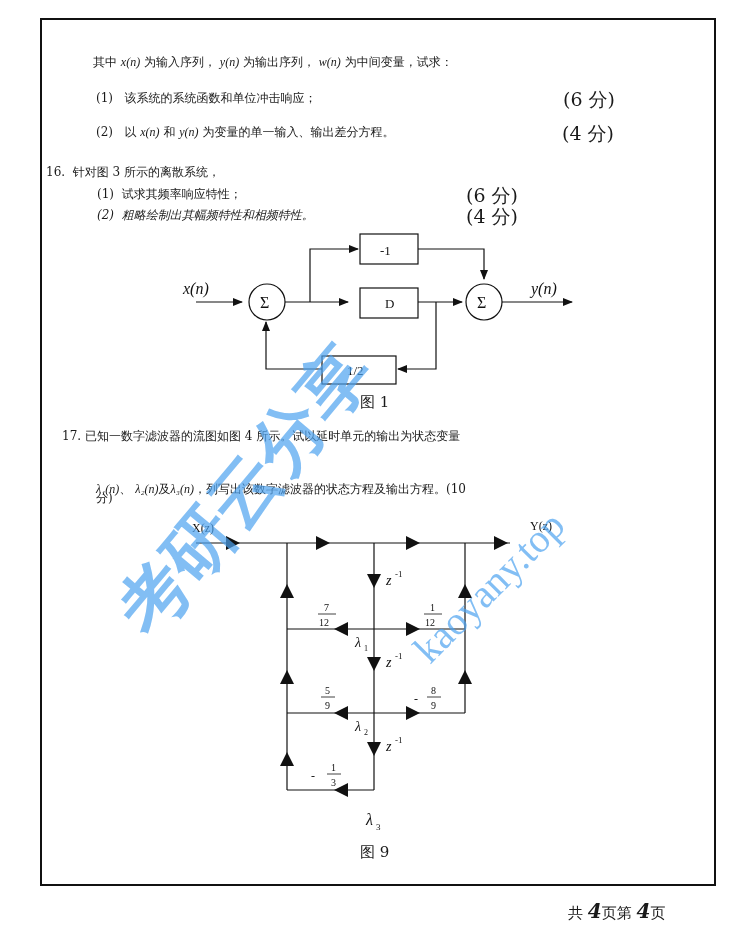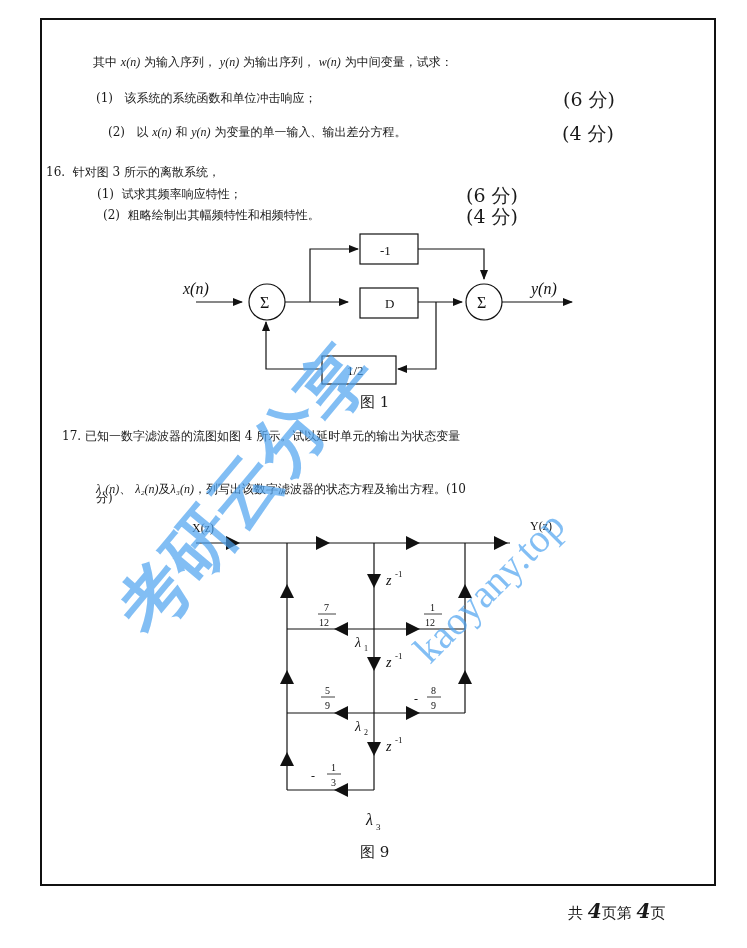--- a/index.html
+++ b/index.html
@@ -30,40 +30,40 @@
   <span class="it">w(n)</span>
   <span>为中间变量，试求：</span>
 </div>
 
 <div class="line" style="left:96px; top:88px;">
   <span>(1)</span>&nbsp;&nbsp;
   <span>该系统的系统函数和单位冲击响应；</span>
 </div>
 <div class="pts" style="left:563px; top:87px;">(6 分)</div>
 
-<div class="line" style="left:96px; top:122px;margin-left:12px;">
+<div class="line" style="left:96px; top:122px;">
   <span>(2)</span>&nbsp;&nbsp;
   <span>以</span>
   <span class="it">x(n)</span>
   <span>和</span>
   <span class="it">y(n)</span>
   <span>为变量的单一输入、输出差分方程。</span>
 </div>
 <div class="pts" style="left:562px; top:121px;">(4 分)</div>
 
 <div class="line" style="left:46px; top:162px;text-align:center;">
   <span>16.</span>&nbsp;
   <span>针对图 3 所示的离散系统，</span>
 </div>
 <div class="line" style="left:97px; top:184px;text-align:right;">
   <span>(1)</span>&nbsp;
   <span>试求其频率响应特性；</span>
 </div>
 <div class="pts" style="left:466px; top:183px;">(6 分)</div>
-<div class="line" style="left:103px; top:205px;">
+<div class="line" style="left:97px; top:205px;font-style:italic;">
   <span>(2)</span>&nbsp;
   <span>粗略绘制出其幅频特性和相频特性。</span>
 </div>
 <div class="pts" style="left:466px; top:204px;">(4 分)</div>
 
 <svg style="position:absolute; left:0; top:0;" width="747" height="948">
   <defs>
     <marker id="ah" markerWidth="10" markerHeight="8" refX="9" refY="4" orient="auto" markerUnits="userSpaceOnUse">
       <path d="M0,0 L10,4 L0,8 z" fill="#111"></path>
     </marker>

